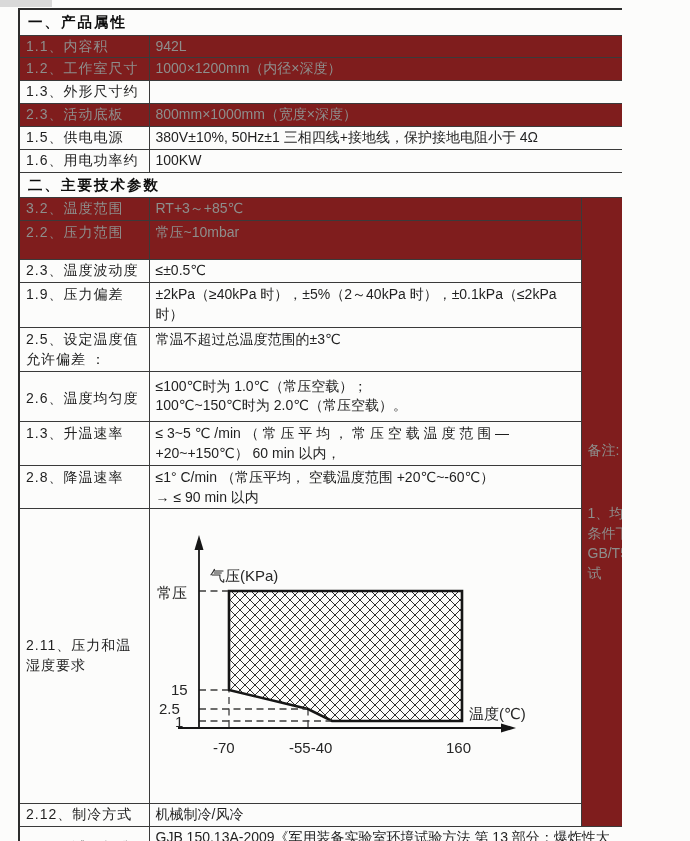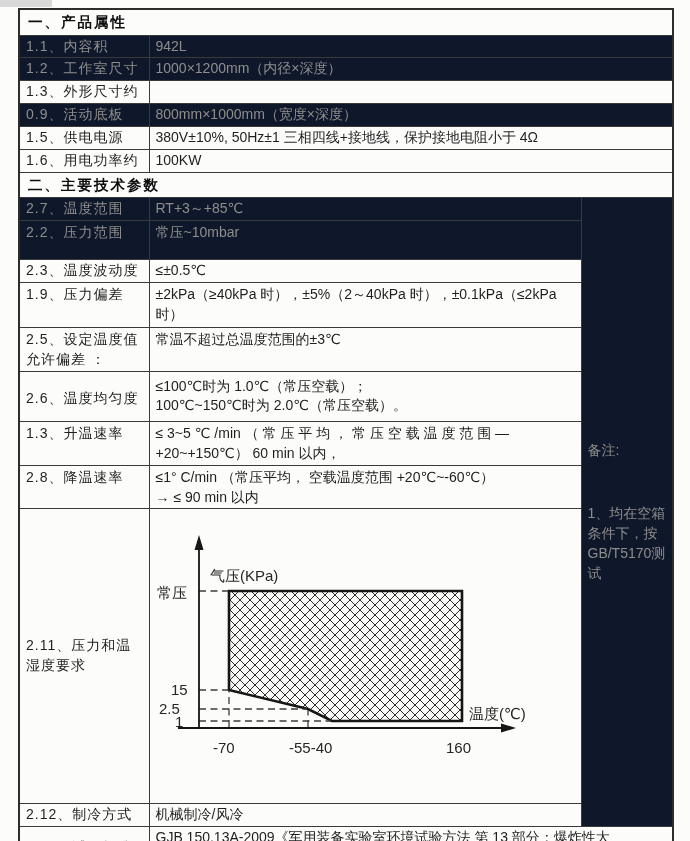--- a/index.html
+++ b/index.html
@@ -1,39 +1,39 @@
 <!DOCTYPE html>
 <html><head>
 <meta charset="utf-8">
 <style>
   html,body{margin:0;padding:0;}
   body{
     width:690px;height:841px;background:#fcfcfb;
     font-family:"Liberation Sans","DejaVu Sans",sans-serif;
     color:#1f1f1f;
   }
-  .sheet{position:relative;width:690px;height:841px;overflow:hidden;}
+  .sheet{position:relative;width:622px;height:841px;overflow:hidden;}
   .scan-artifact{position:absolute;left:0;top:0;width:52px;height:7px;background:#d9d9d9;}
   table.spec{
     position:absolute;left:18px;top:8px;width:654px;
     border-collapse:collapse;table-layout:fixed;
     border:2px solid #2d2d2d;
   }
   td{
     border:1px solid #3a3a3a;
     font-size:14px;line-height:1.42;
     padding:1px 6px;vertical-align:middle;overflow:hidden;
     white-space:pre-line;
   }
   td.label{letter-spacing:1px;}
   tr.sec-header td{
     font-weight:bold;font-size:14.5px;letter-spacing:2px;color:#0d0d0d;
     padding:2px 8px;
   }
-  tr.light td{color:#8e8e8c;background:#0f172a;}
+  tr.light td{color:#8e8e8c;background:#7f1d1d;}
   tr.top td{vertical-align:top;padding-top:2px;}
   td.remark-cell{vertical-align:middle;padding:4px 6px;overflow-wrap:break-word;}
   .remark-note{margin-top:24px;}
   td.chart-cell{padding:1px 0 0 0;vertical-align:top;margin-left:34px;}
   svg{display:block;}
   .chart-text{font-family:"Liberation Sans","DejaVu Sans",sans-serif;fill:#262626;}
 </style>
 </head>
 <body>
 
@@ -57,37 +57,37 @@
     </tr>
     <tr class="light" style="height:21px">
       <td class="label">1.2、工作室尺寸</td>
       <td class="value" colspan="2">1000×1200mm（内径×深度）</td>
     </tr>
     <tr style="height:21px">
       <td class="label">1.3、外形尺寸约</td>
       <td class="value" colspan="2"></td>
     </tr>
     <tr class="light" style="height:21px">
-      <td class="label">0.9、活动底板</td>
+      <td class="label">2.3、活动底板</td>
       <td class="value" colspan="2">800mm×1000mm（宽度×深度）</td>
     </tr>
     <tr style="height:21px">
       <td class="label">1.5、供电电源</td>
       <td class="value" colspan="2">380V±10%, 50Hz±1 三相四线+接地线，保护接地电阻小于 4Ω</td>
     </tr>
     <tr style="height:21px">
       <td class="label">1.6、用电功率约</td>
       <td class="value" colspan="2">100KW</td>
     </tr>
 
     <tr class="sec-header" style="height:24px">
       <td colspan="3">二、主要技术参数</td>
     </tr>
     <tr class="light" style="height:17px">
-      <td class="label">2.7、温度范围</td>
+      <td class="label">3.2、温度范围</td>
       <td class="value">RT+3～+85℃</td>
       <td class="remark-cell" rowspan="10">
         <div>备注:</div>
         <div class="remark-note">1、均在空箱条件下，按GB/T5170测试</div>
       </td>
     </tr>
     <tr class="light top" style="height:39px">
       <td class="label">2.2、压力范围</td>
       <td class="value">常压~10mbar</td>
     </tr>

